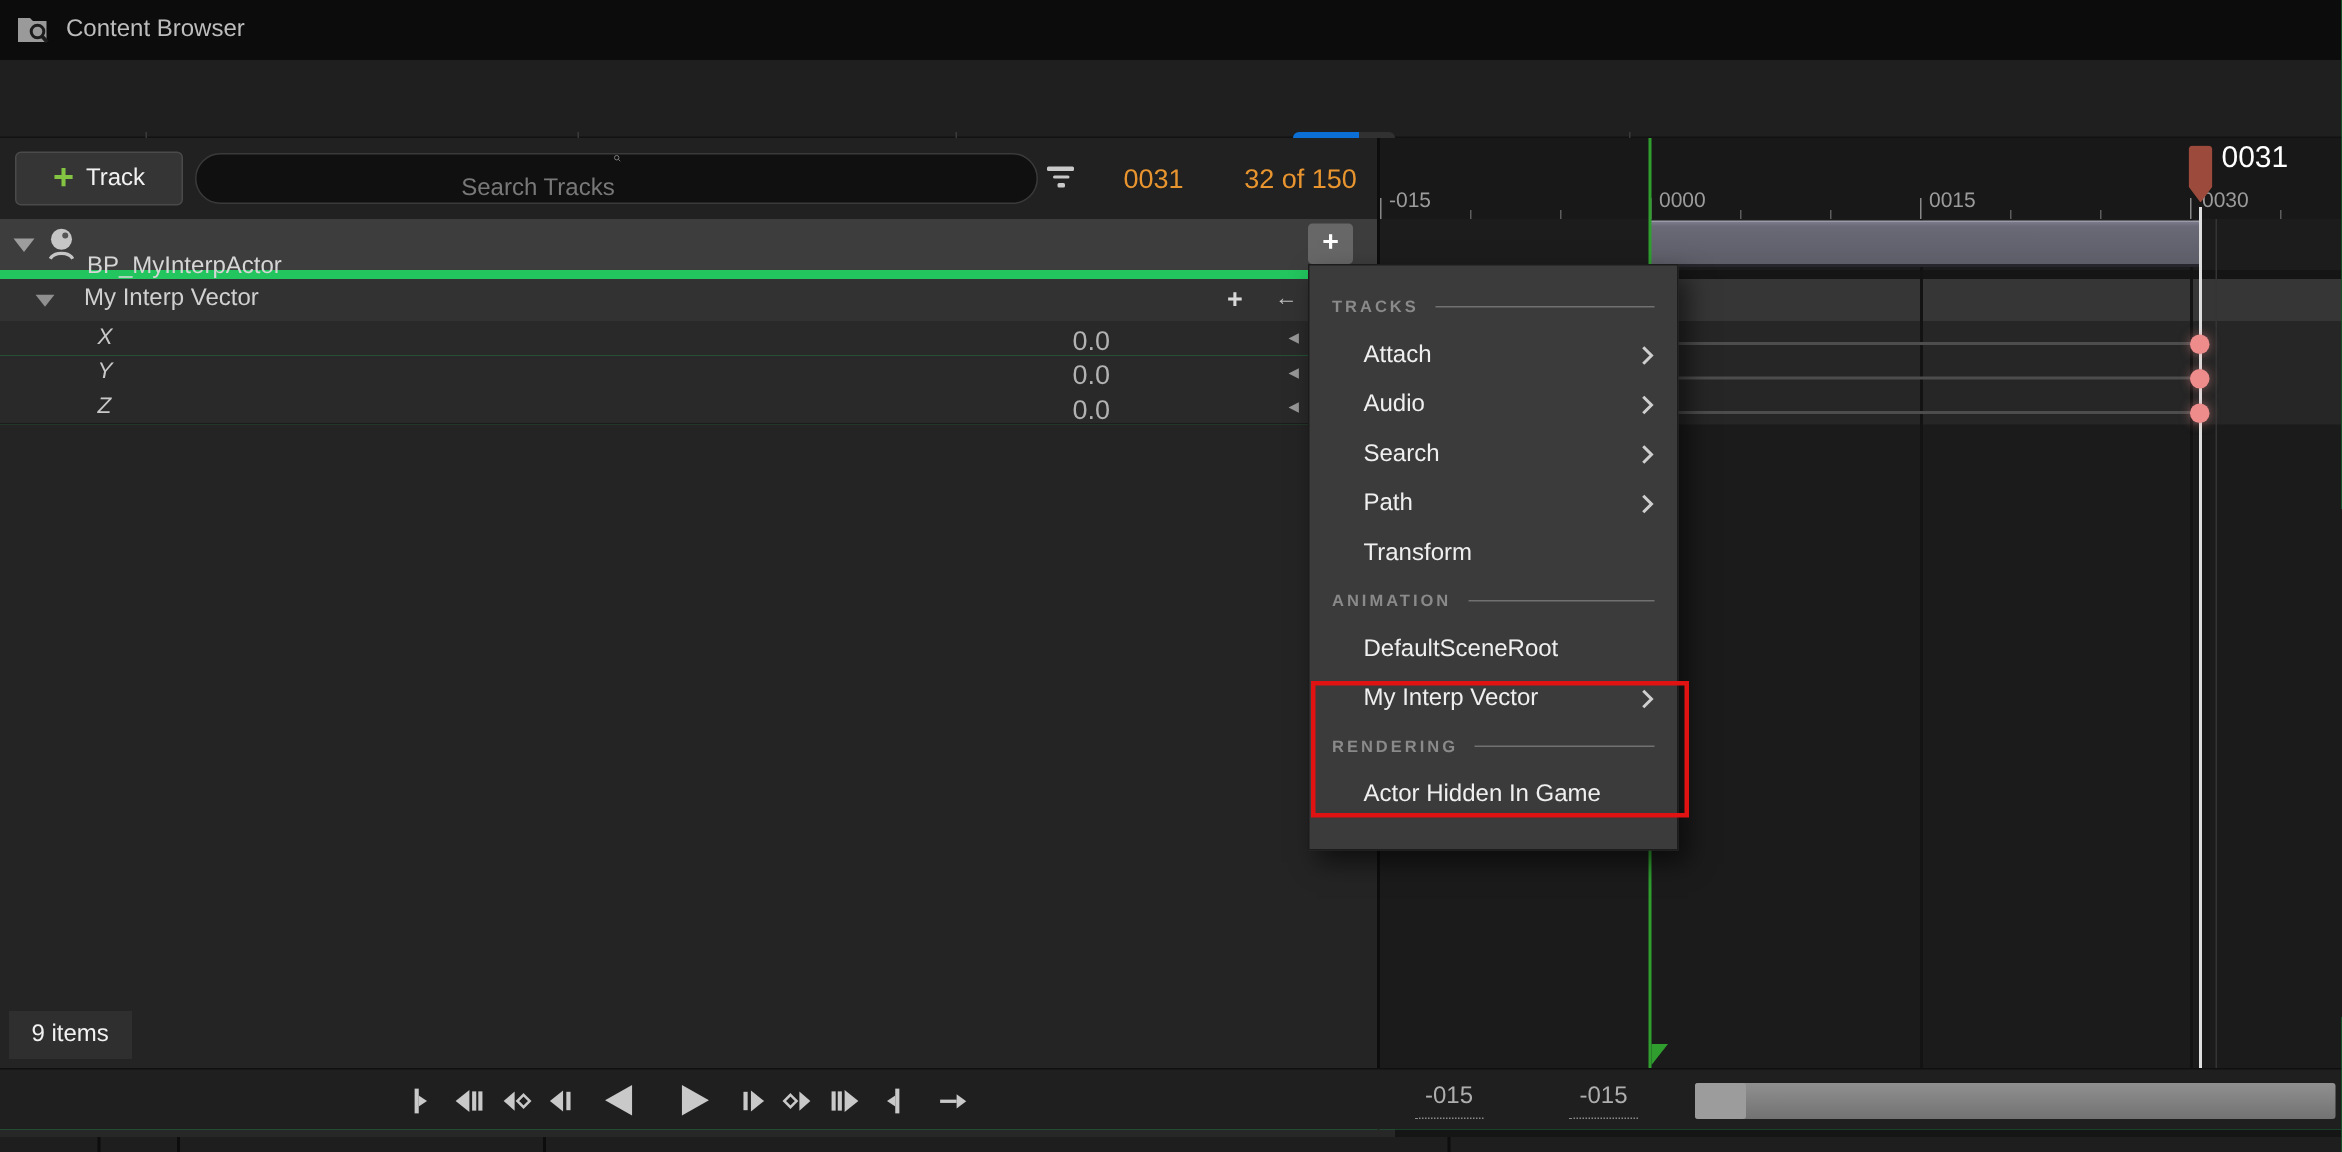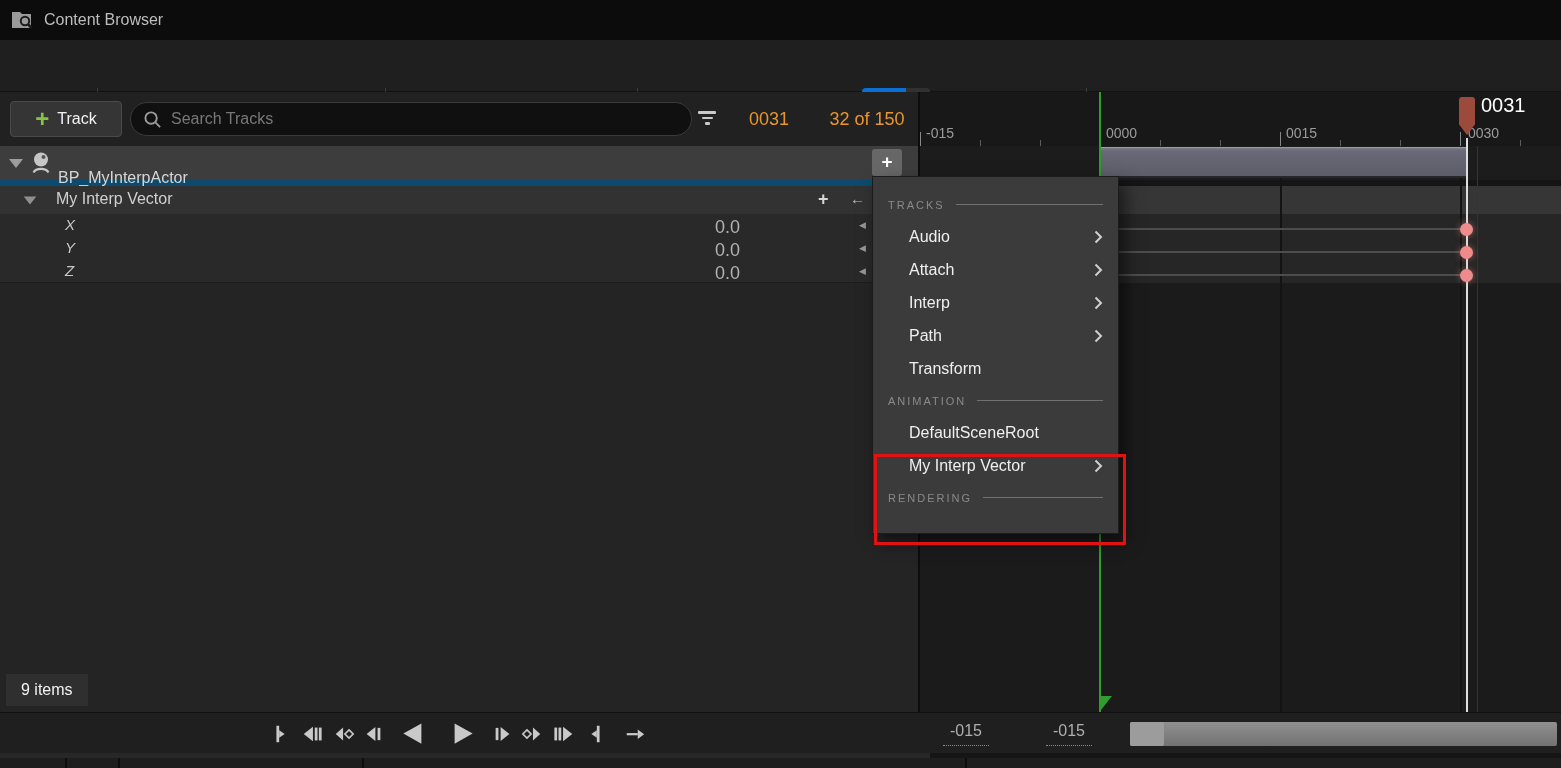--- a/index.html
+++ b/index.html
@@ -1,18 +1,18 @@
 <!DOCTYPE html>
 <html><head>
 <meta charset="utf-8">
 <style>
   * { margin:0; padding:0; box-sizing:border-box; }
   html,body { background:#0a0a0a; }
   body { font-family:"Liberation Sans", sans-serif; }
-  #stage { position:relative; width:1561px; height:768px; background:#0c4a6e; overflow:hidden; }
+  #stage { position:relative; width:1561px; height:768px; background:#22c55e; overflow:hidden; }
   .abs { position:absolute; }
 
   
   #tabbar { left:0; top:0; width:1561px; height:40px; background:#0c0c0c; }
   .tab { position:absolute; top:0; height:40px; display:flex; align-items:center; gap:9px; padding:0 12px; cursor:pointer; }
   #tab-cb { left:0; width:232px; color:#bdbdbd; font-size:16px; }
   #tab-seq { left:232px; width:250px; background:#1b1b1b; border-top:2px solid #1375e0; color:#f2f2f2; font-size:16px; }
   #tab-seq .close { margin-left:auto; color:#b5b5b5; font-size:14px; }
 
   
@@ -22,21 +22,21 @@
   .fps { color:#dcdcdc; font-size:15px; }
   #magnet-group { display:flex; align-items:stretch; height:36px; top:48px; }
   #magnet-main { width:44px; background:#0b6fd6; border-radius:4px 0 0 4px; display:flex; align-items:center; justify-content:center; }
   #magnet-ell { width:24px; background:#313131; border-radius:0 4px 4px 0; display:flex; align-items:center; justify-content:center; color:#cfcfcf; font-size:15px; letter-spacing:0; }
 
   
   #header-row { left:0; top:92px; width:918px; height:54px; background:#212121; }
   #track-btn { position:absolute; left:10px; top:9px; width:112px; height:36px; background:#353535; border:1px solid #4a4a4a; border-radius:4px; display:flex; align-items:center; justify-content:center; gap:8px; cursor:pointer; }
   #track-btn .plus { color:#84c443; font-size:24px; font-weight:bold; line-height:20px; }
   #track-btn .lbl { color:#f2f2f2; font-size:16px; }
-  #search-pill { position:absolute; left:130px; top:10px; width:562px; height:34px; background:#101010; border:1px solid #3a3a3a; border-radius:17px; display:flex; align-items:center; padding:0 12px; gap:9px; }
+  #search-pill { position:absolute; left:130px; top:10px; width:562px; height:34px; background:#101010; border:1px solid #3a3a3a; border-radius:17px; display:flex; align-items:center; padding:0 12px; gap:9px;flex-direction:column; }
   #search-pill input { flex:1; background:transparent; border:none; outline:none; color:#d0d0d0; font-size:16px; font-family:"Liberation Sans",sans-serif; }
   #search-pill input::placeholder { color:#787878; }
   #filter-icon { position:absolute; left:697px; top:19px; width:20px; height:16px; cursor:pointer; }
   #filter-icon div { background:#c9c9c9; height:2.5px; border-radius:1px; margin:0 auto 3px; }
   .framecur { position:absolute; top:0; height:54px; line-height:54px; color:#e8952f; font-size:18px; }
   #frame-current { left:739px; width:60px; text-align:center; cursor:pointer; }
   #frame-info { left:822px; width:90px; text-align:center; }
 
   
   #row-actor { left:0; top:146px; width:918px; height:34px; background:#3d3d3d; cursor:pointer; }
@@ -70,21 +70,21 @@
   #green-flag { position:absolute; left:181px; top:604px; width:0; height:0; border-left:11px solid #2f9e2f; border-bottom:14px solid transparent; z-index:5; }
   #secondary-line { position:absolute; left:557px; top:54px; width:1px; height:566px; background:#343434; }
   #playhead-line { position:absolute; left:546px; top:46px; width:2px; height:574px; background:#dedede; z-index:8; }
   .keydot { position:absolute; left:540px; width:13px; height:13px; border-radius:50%; background:#ee8b8b; box-shadow:0 0 7px rgba(238,139,139,.55); z-index:9; cursor:pointer; }
   #playhead-marker { position:absolute; left:539px; top:5px; width:16px; height:38px; background:#9c4a3b; border-radius:3px 3px 0 0; clip-path:polygon(0 0,100% 0,100% 72%,50% 100%,0 72%); z-index:10; cursor:grab; }
   #playhead-label { position:absolute; left:561px; top:2px; color:#ffffff; font-size:20px; z-index:10; }
 
   
   #context-menu { left:872px; top:176px; width:247px; background:#3b3b3b; border:1px solid #1c1c1c; box-shadow:6px 8px 16px rgba(0,0,0,.55); z-index:50; padding:12px 0 20px; }
   .mhead { height:31px; display:flex; align-items:center; padding:0 15px; }
-  .mhead span { color:#8a8a8a; font-size:11px; font-weight:normal; letter-spacing:2px; }
+  .mhead span { color:#8a8a8a; font-size:11px; font-weight:bold; letter-spacing:2px; }
   .mhead .line { flex:1; height:1px; background:#717171; margin-left:11px; }
   .mitem { height:33px; display:flex; align-items:center; padding:0 15px 0 36px; color:#efefef; font-size:16px; cursor:pointer; }
   .mitem svg { margin-left:auto; }
   #red-box { left:874px; top:454px; width:252px; height:91px; border:3px solid #e01212; z-index:60; pointer-events:none; }
 
   
   #transport-bar { left:0; top:712px; width:1561px; height:41px; background:#1f1f1f; border-top:1px solid #101010; }
   #transport { position:absolute; left:0; top:0; width:918px; height:41px; display:flex; align-items:center; justify-content:center; gap:8px; }
   .pbtn { display:flex; align-items:center; justify-content:center; cursor:pointer; }
   .spin { position:absolute; top:9px; width:46px; height:24px; text-align:center; color:#aeaeae; font-size:16px; border-bottom:1px dotted #8a8a8a; cursor:ew-resize; }
@@ -359,33 +359,33 @@
     <div id="playhead-marker"></div>
     <div id="playhead-label">0031</div>
   </div>
 
   <div id="context-menu" class="abs">
     <div class="mhead">
       <span>TRACKS</span>
         <div class="line"></div>
     </div>
     <div class="mitem">
+      <span>Attach</span>
+      <svg width="9" height="14" viewBox="0 0 9 14">
+          <path d="M1.5 1.5 l5.5 5.5 -5.5 5.5" stroke="#cfcfcf" stroke-width="2" fill="none"></path>
+        </svg>
+    </div>
+    <div class="mitem">
       <span>Audio</span>
       <svg width="9" height="14" viewBox="0 0 9 14">
           <path d="M1.5 1.5 l5.5 5.5 -5.5 5.5" stroke="#cfcfcf" stroke-width="2" fill="none"></path>
         </svg>
     </div>
     <div class="mitem">
-      <span>Attach</span>
-      <svg width="9" height="14" viewBox="0 0 9 14">
-          <path d="M1.5 1.5 l5.5 5.5 -5.5 5.5" stroke="#cfcfcf" stroke-width="2" fill="none"></path>
-        </svg>
-    </div>
-    <div class="mitem">
-      <span>Interp</span>
+      <span>Search</span>
       <svg width="9" height="14" viewBox="0 0 9 14">
           <path d="M1.5 1.5 l5.5 5.5 -5.5 5.5" stroke="#cfcfcf" stroke-width="2" fill="none"></path>
         </svg>
     </div>
     <div class="mitem">
       <span>Path</span>
       <svg width="9" height="14" viewBox="0 0 9 14">
           <path d="M1.5 1.5 l5.5 5.5 -5.5 5.5" stroke="#cfcfcf" stroke-width="2" fill="none"></path>
         </svg>
     </div>
@@ -401,20 +401,23 @@
     </div>
     <div class="mitem">
       <span>My Interp Vector</span>
       <svg width="9" height="14" viewBox="0 0 9 14">
           <path d="M1.5 1.5 l5.5 5.5 -5.5 5.5" stroke="#cfcfcf" stroke-width="2" fill="none"></path>
         </svg>
     </div>
     <div class="mhead">
       <span>RENDERING</span>
         <div class="line"></div>
+    </div>
+    <div class="mitem">
+      <span>Actor Hidden In Game</span>
     </div>
   </div>
 
   <div id="red-box" class="abs"></div>
 
   <div id="transport-bar" class="abs">
     <div id="transport">
       <div class="pbtn">
         <svg width="22" height="22" viewBox="0 0 24 24" fill="#c9c9c9">
             <rect x="7" y="3" width="3" height="18"></rect>

